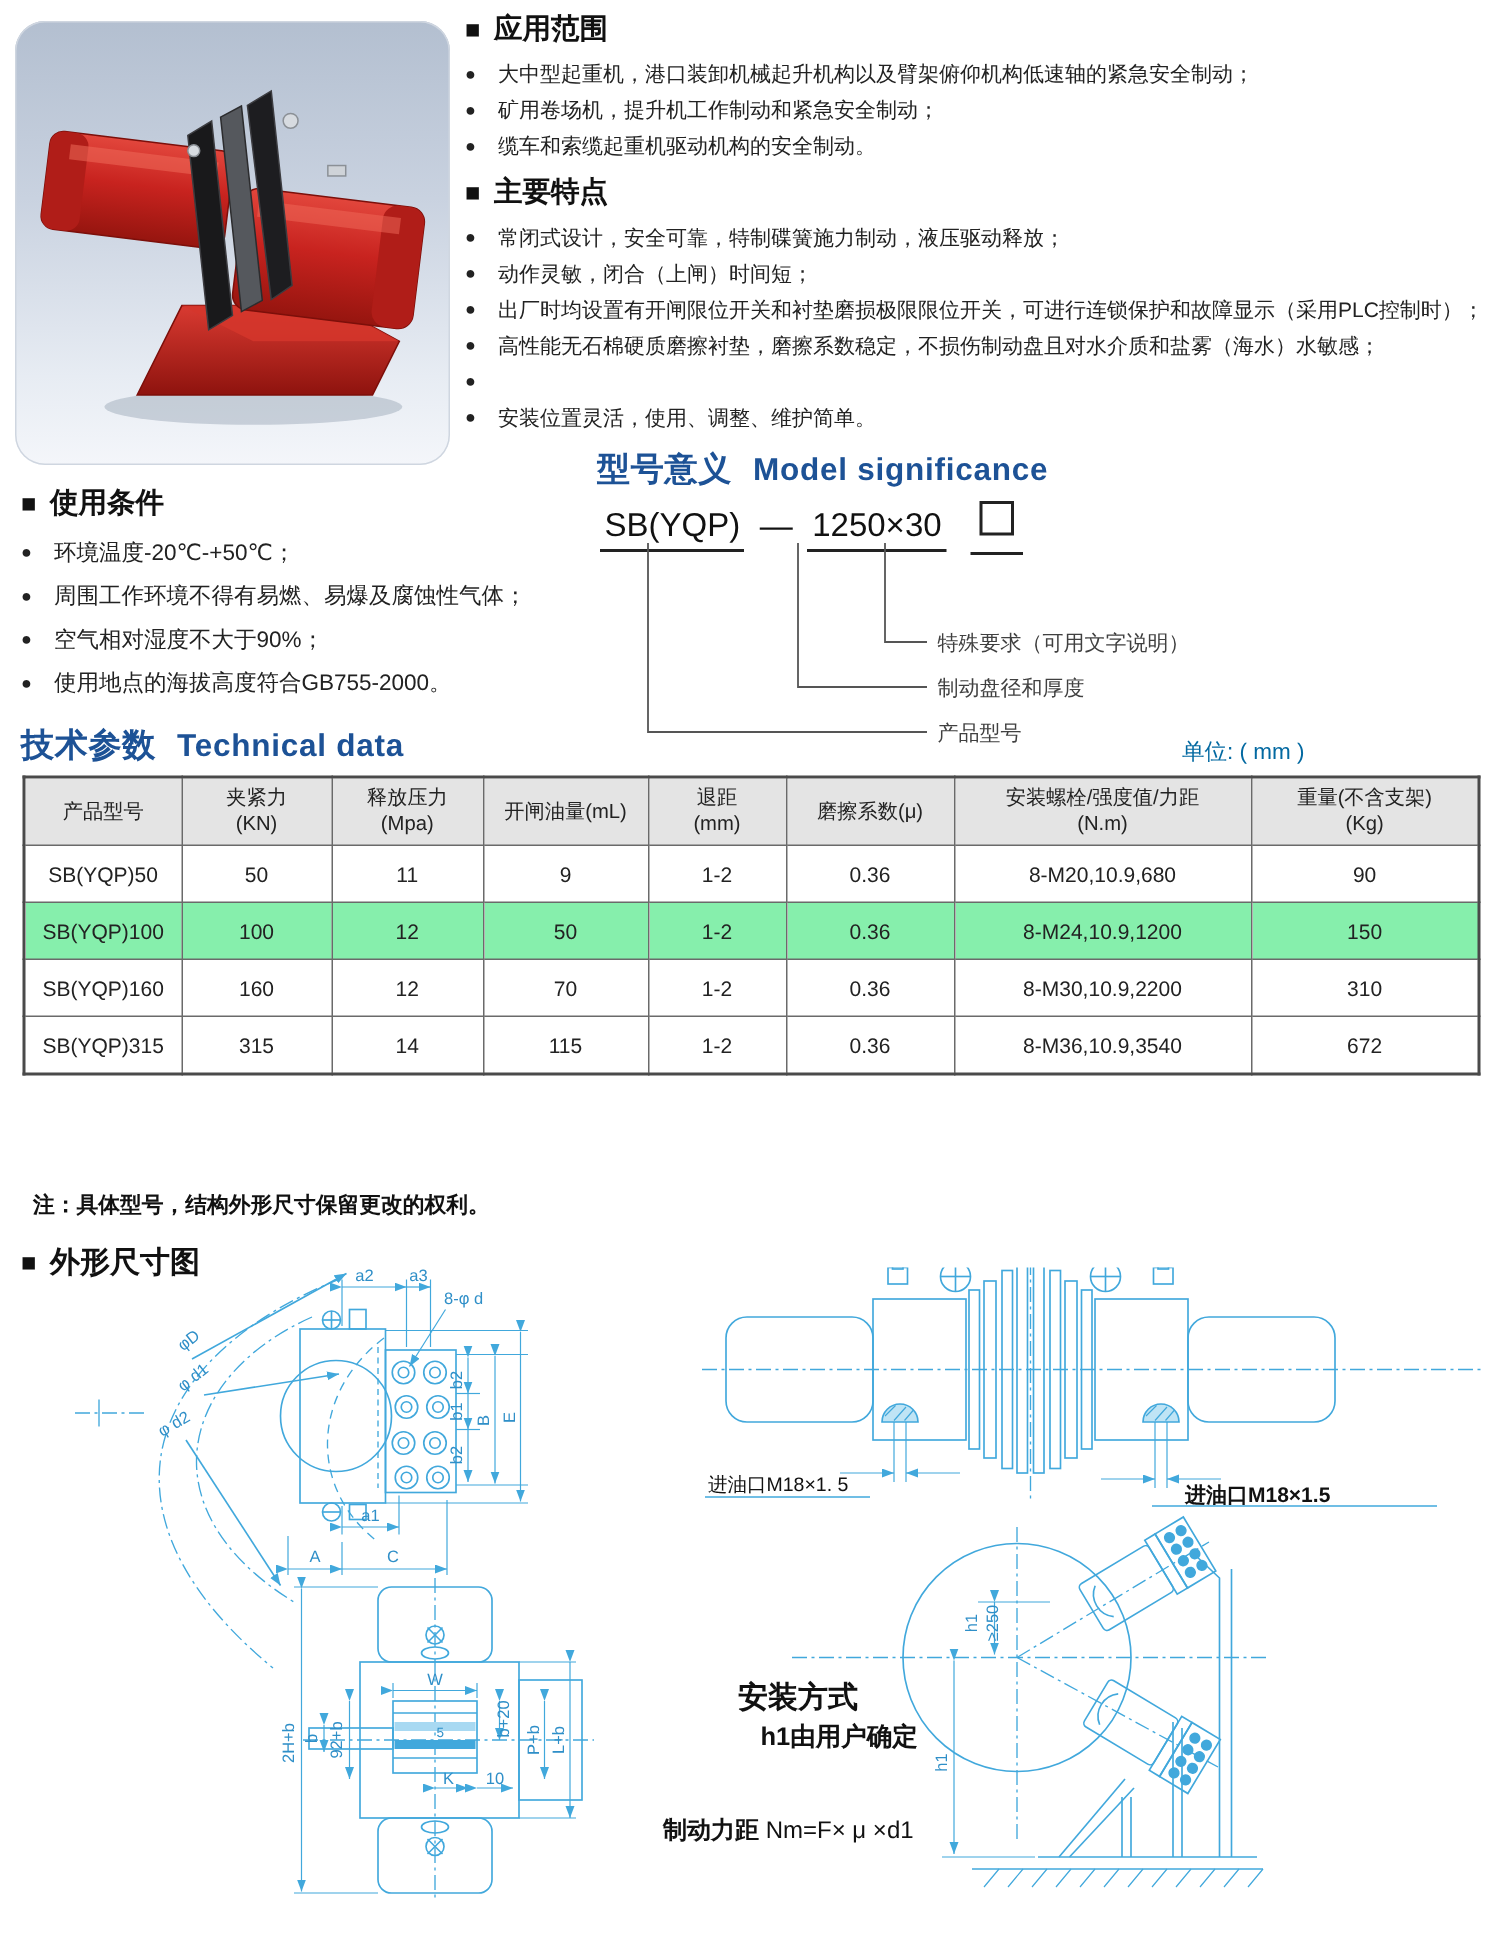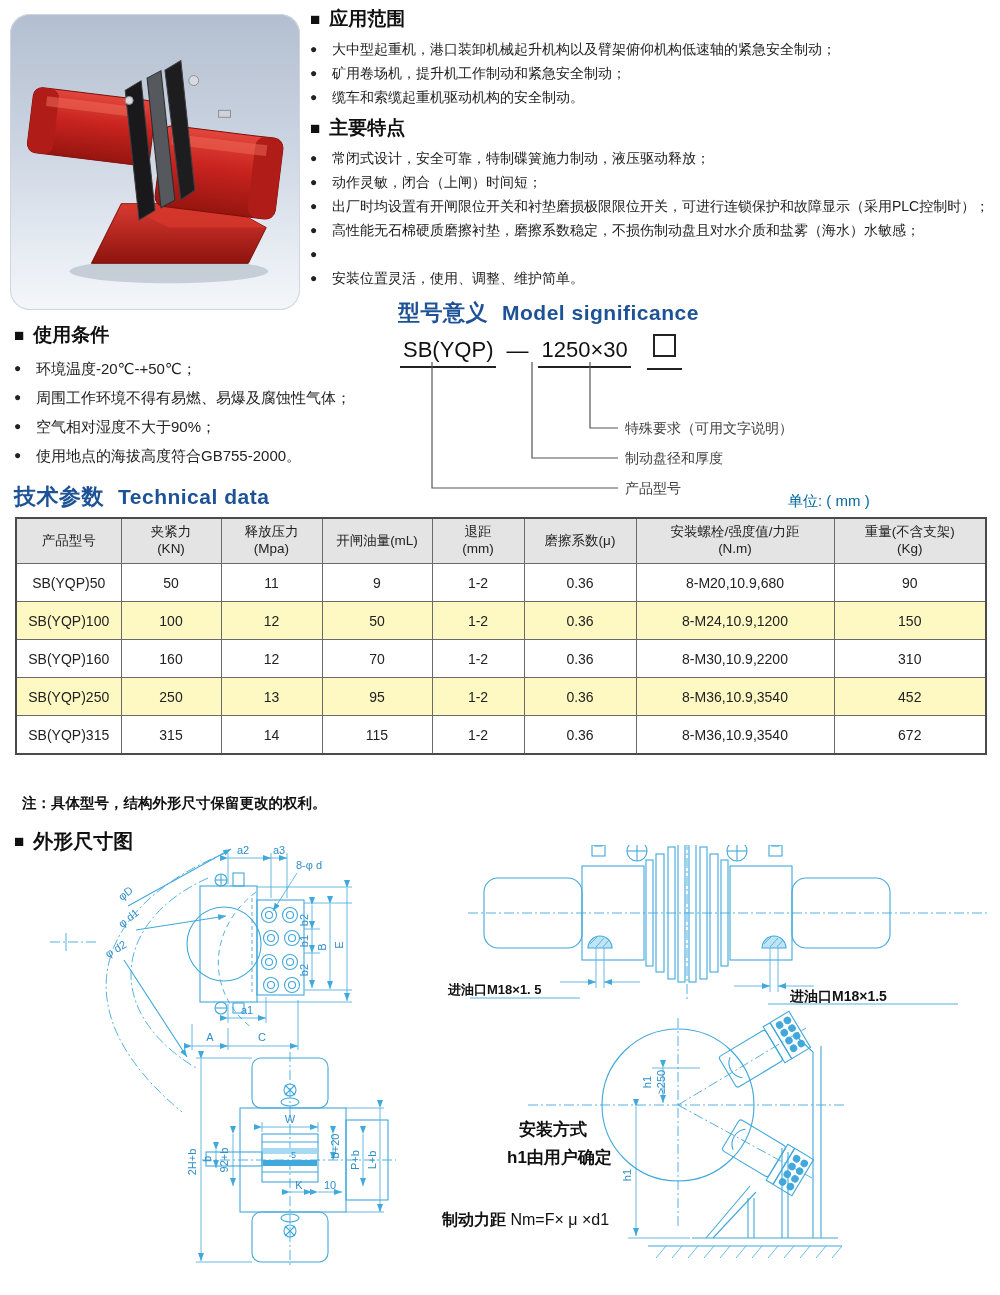--- a/index.html
+++ b/index.html
@@ -23,21 +23,21 @@
   .formula .boxwrap{margin-left:16px;border-bottom:2px solid #222;padding:0 6px 5px 6px;}
   .formula .box{display:inline-block;width:19px;height:19px;border:2px solid #222;}
   .mlabel{position:absolute;left:625px;font-size:14px;color:#404040;}
   .unit-label{position:absolute;left:788px;top:492px;font-size:15px;color:#0369a1;}
   
   table.tech{position:absolute;left:15px;top:517px;width:970px;border-collapse:collapse;table-layout:fixed;}
   table.tech td,table.tech th{border:1px solid #6a6a6a;text-align:center;vertical-align:middle;
       font-weight:400;color:#222;padding:0 2px;overflow:hidden;}
   table.tech th{height:44px;font-size:13.5px;background:#e4e4e4;line-height:1.25;white-space:nowrap;}
   table.tech td{height:37px;font-size:14px;background:#fff;}
-  table.tech tr.alt td{background:#fef9c3;}
+  table.tech tr.alt td{background:#86efac;}
   table.tech{border:2px solid #4a4a4a;}
   .note{position:absolute;left:22px;top:794px;font-size:14.5px;font-weight:600;color:#111;}
   
   .dwg-label{position:absolute;color:#111;}
   svg text{font-family:"Liberation Sans","DejaVu Sans",sans-serif;}
   .photo{position:absolute;left:10px;top:14px;width:290px;height:296px;border-radius:20px;
      background:linear-gradient(180deg,#b3bfd0 0%,#c9d2e0 40%,#e7ecf3 80%,#f4f6fa 100%);
      box-shadow:inset 0 0 0 1px #cfd6e0;}
 </style>
 </head>
@@ -252,30 +252,20 @@
     <tr>
       <td>SB(YQP)160</td>
           <td>160</td>
           <td>12</td>
           <td>70</td>
           <td>1-2</td>
           <td>0.36</td>
           <td>8-M30,10.9,2200</td>
           <td>310</td>
     </tr>
-    <tr class="alt">
-      <td>SB(YQP)250</td>
-          <td>250</td>
-          <td>13</td>
-          <td>95</td>
-          <td>1-2</td>
-          <td>0.36</td>
-          <td>8-M36,10.9,3540</td>
-          <td>452</td>
-    </tr>
     <tr>
       <td>SB(YQP)315</td>
           <td>315</td>
           <td>14</td>
           <td>115</td>
           <td>1-2</td>
           <td>0.36</td>
           <td>8-M36,10.9,3540</td>
           <td>672</td>
     </tr>
@@ -520,22 +510,22 @@
       <line x1="628" y1="1238" x2="690" y2="1238" stroke-width="0.8"></line>
       <line x1="636" y1="1107" x2="636" y2="1236" marker-start="url(#ar)" marker-end="url(#ar)" stroke-width="0.8"></line>
       <g fill="#2f8fc8" stroke="none" font-size="11">
         <text x="651" y="1082" transform="rotate(-90 651 1082)" text-anchor="middle">h1</text>
         <text x="665" y="1082" transform="rotate(-90 665 1082)" text-anchor="middle">≥250</text>
         <text x="631" y="1175" transform="rotate(-90 631 1175)" text-anchor="middle">h1</text>
       </g>
     </g>
   </svg>
 
-  <div class="dwg-label" style="left:448px;top:981px;font-size:13px;font-weight:bold;">进油口M18×1. 5</div>
+  <div class="dwg-label" style="left:472px;top:981px;font-size:13px;font-weight:normal;">进油口M18×1. 5</div>
   <div class="dwg-label" style="left:790px;top:988px;font-size:14px;font-weight:bold;">进油口M18×1.5</div>
-  <div class="dwg-label" style="left:519px;top:1118px;font-size:17px;font-weight:bold;">安装方式</div>
+  <div class="dwg-label" style="left:492px;top:1118px;font-size:20px;font-weight:bold;">安装方式</div>
   <div class="dwg-label" style="left:507px;top:1146px;font-size:17px;font-weight:bold;">h1由用户确定</div>
   <div class="dwg-label" style="left:442px;top:1210px;font-size:16px;">
     <span style="font-weight:bold;">制动力距</span>
     <span>Nm=F× μ ×d1</span>
   </div>
 
 </div>
 
 </body></html>

